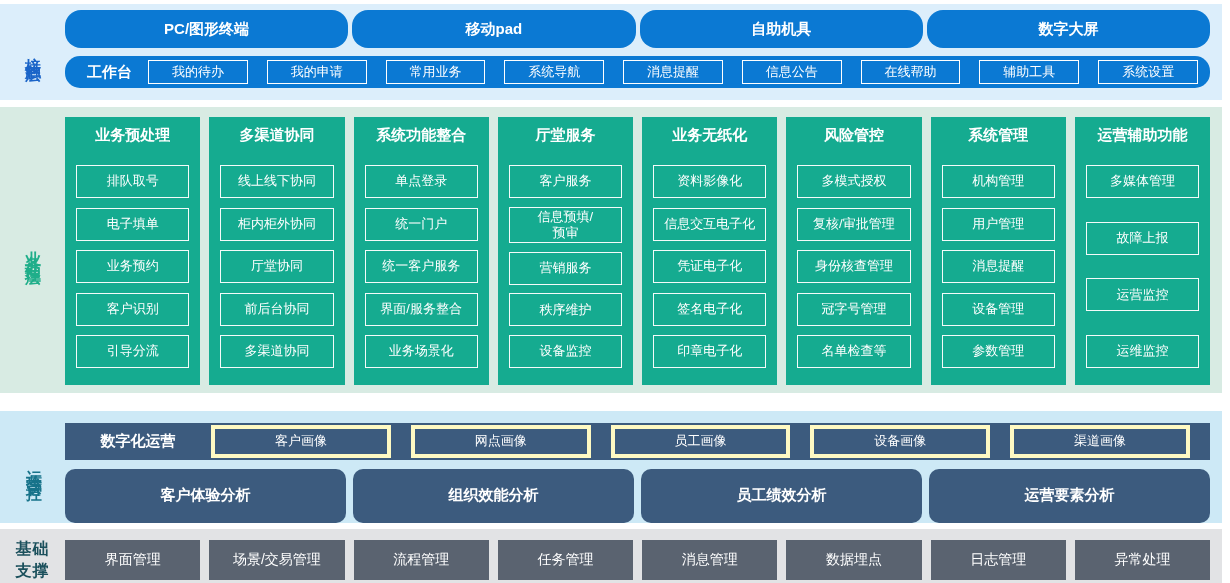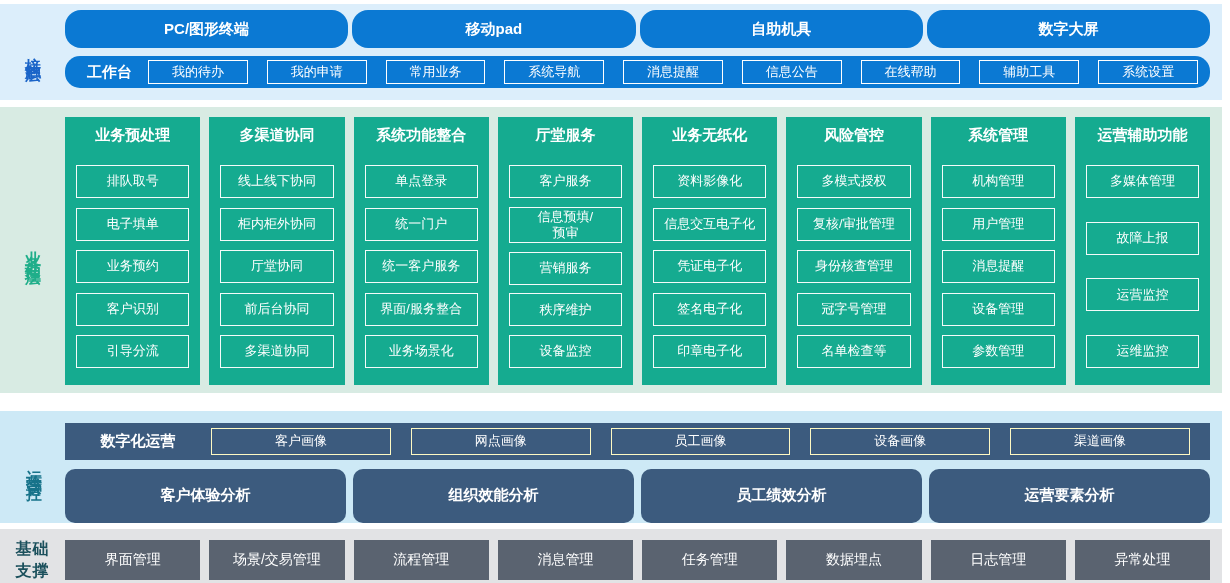--- a/index.html
+++ b/index.html
@@ -34,21 +34,21 @@
   .columns{display:flex;gap:9px;height:268px;margin-top:10px;}
   .column{flex:1;background:var(--green,#15ab90);padding:9px 11px 17px;display:flex;flex-direction:column;min-width:0;}
   .column-title{color:#fff;font-weight:bold;font-size:15px;text-align:center;flex:none;white-space:nowrap;}
   .column-items{flex:1;display:flex;flex-direction:column;justify-content:space-between;margin-top:20px;}
   .fn-item{border:1px solid rgba(255,255,255,.95);min-height:29px;color:#fff;font-size:13px;display:flex;align-items:center;justify-content:center;text-align:center;white-space:pre-line;padding:1px 2px;line-height:1.25;}
 
   
   .ops-bar{height:40px;background:var(--slate,#3c5b7e);margin-top:12px;display:flex;align-items:center;}
   .ops-label{color:#fff;font-weight:bold;font-size:15px;flex:none;width:146px;text-align:center;}
   .ops-boxes{flex:1;display:flex;gap:20px;margin-right:20px;}
-  .ops-box{flex:1;height:25px;border:1px solid #fef9c3;color:#fff;font-size:13px;display:flex;align-items:center;justify-content:center;}
+  .ops-box{flex:1;height:25px;border:4px solid #fef9c3;color:#fff;font-size:13px;display:flex;align-items:center;justify-content:center;}
   .ops-analysis{display:flex;gap:7px;height:59px;margin-top:9px;}
   .analysis-box{flex:1;background:var(--slate,#3c5b7e);border-radius:10px;color:#fff;font-weight:bold;font-size:15px;display:flex;align-items:center;justify-content:center;}
 
   
   .foundation-items{flex:1;display:flex;gap:9px;height:40px;margin-right:12px;}
   .foundation-box{flex:1;background:var(--gray,#5a6370);color:#fff;font-size:14px;display:flex;align-items:center;justify-content:center;white-space:nowrap;}
 </style>
 </head>
 <body>
 
@@ -271,23 +271,23 @@
       <span class="wraptext">基础支撑</span>
     </div>
     <div class="foundation-items">
 
         <div class="foundation-box">界面管理</div>
 
         <div class="foundation-box">场景/交易管理</div>
 
         <div class="foundation-box">流程管理</div>
 
+        <div class="foundation-box">任务管理</div>
+
         <div class="foundation-box">消息管理</div>
-
-        <div class="foundation-box">任务管理</div>
 
         <div class="foundation-box">数据埋点</div>
 
         <div class="foundation-box">日志管理</div>
 
         <div class="foundation-box">异常处理</div>
       </div>
   </section>
 
 </div>

